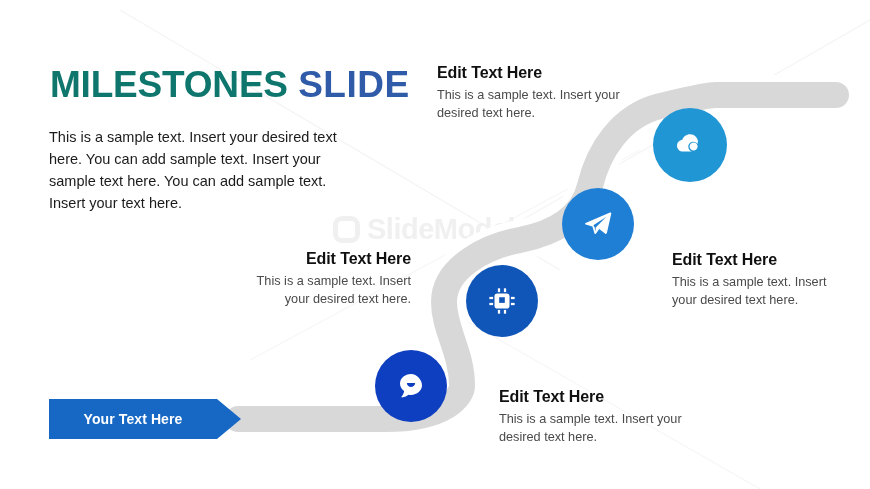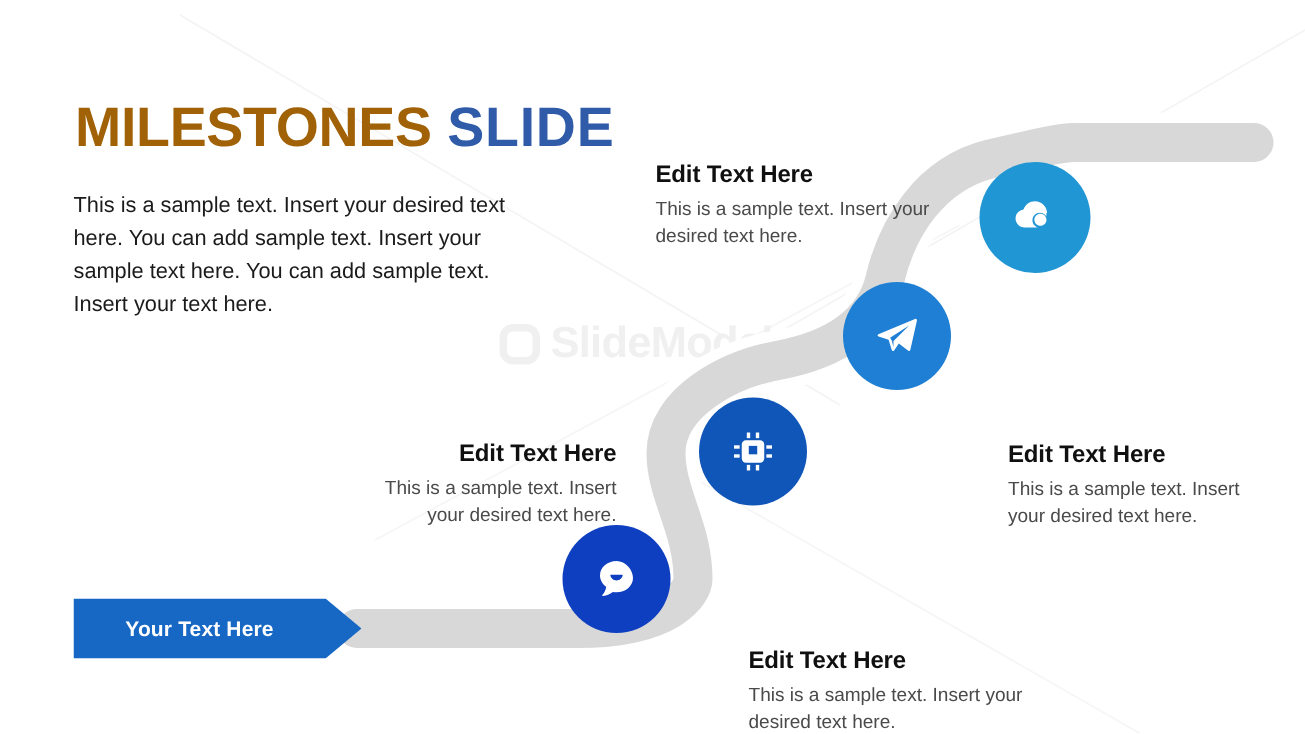--- a/index.html
+++ b/index.html
@@ -33,30 +33,30 @@
   #wm-diag{position:absolute;inset:0;pointer-events:none;}
 
   
   #road{position:absolute;left:0;top:0;width:870px;height:489px;pointer-events:none;}
 
   
   #title{
     position:absolute;left:50px;top:66px;
     font-size:37px;line-height:1.05;white-space:nowrap;
   }
-  #title .t-bold{font-weight:bold;color:#a16207;letter-spacing:-0.2px;}
+  #title .t-bold{font-weight:bold;color:#0f766e;letter-spacing:-0.2px;}
   #title .t-light{font-weight:bold;color:#2F5BA8;letter-spacing:0.5px;}
 
   #intro{
     position:absolute;left:49px;top:126px;width:300px;
     font-size:14.5px;line-height:1.52;color:#1b1b1b;
   }
 
   
-  .ms{position:absolute;margin-top:44px;}
+  .ms{position:absolute;}
   .ms h3{
     margin:0 0 4px 0;font-size:16px;font-weight:bold;color:#101010;
     letter-spacing:-0.1px;
   }
   .ms p{
     margin:0;font-size:12.7px;line-height:1.42;color:#4a4a4a;
   }
   .ms.align-right{text-align:right;}
 
   #ms-cloud{left:437px;top:64px;width:190px;}

